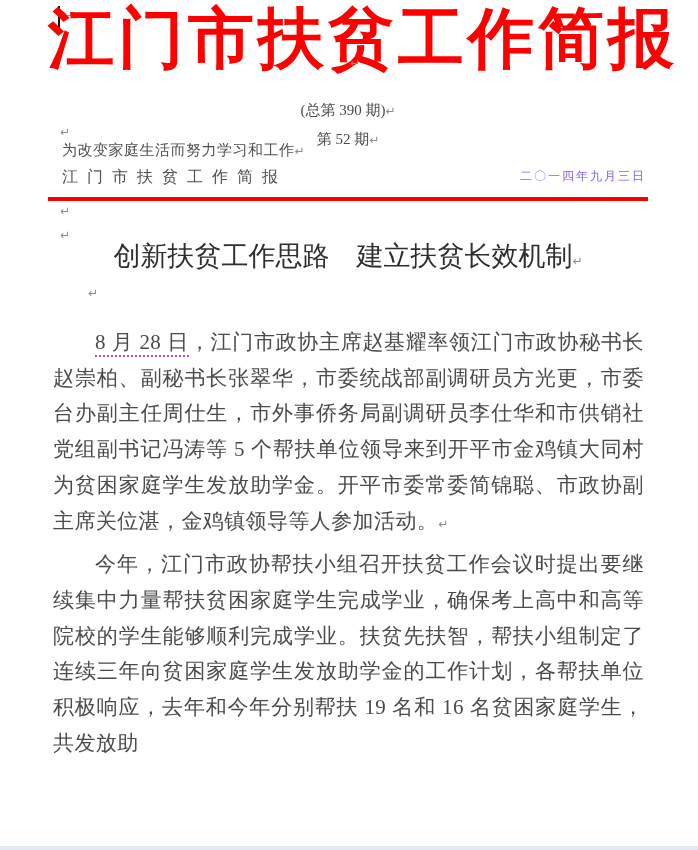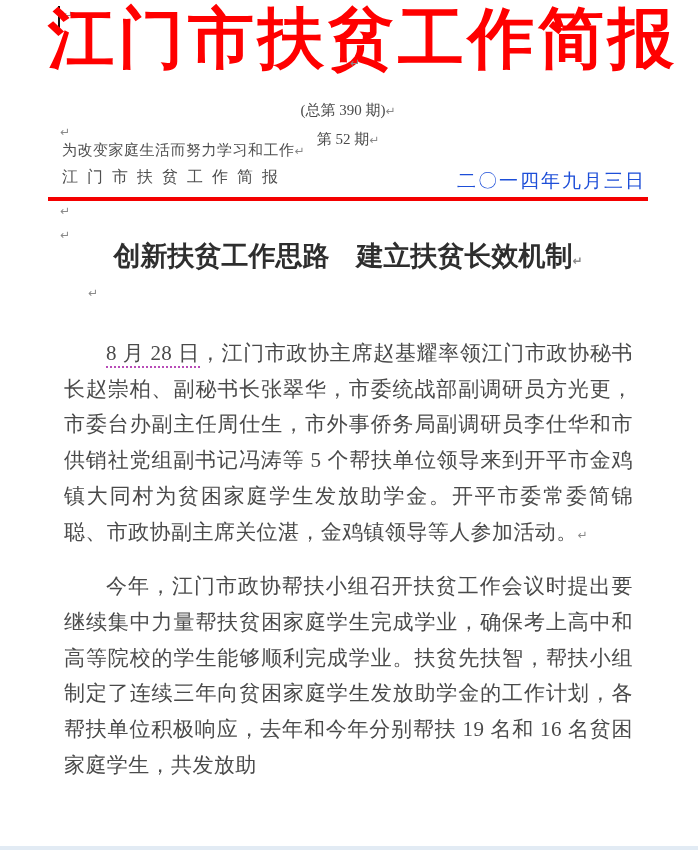--- a/index.html
+++ b/index.html
@@ -48,46 +48,46 @@
     font-size: 15px; letter-spacing: 0.5px; color: #4f4f4f;
     white-space: nowrap;
   }
   .org2 {
     position: absolute; left: 62px; top: 167px;
     font-size: 16px; letter-spacing: 9px; color: #4f4f4f;
     white-space: nowrap;
   }
   .date {
     position: absolute; right: 52px; top: 168px;
-    font-size: 19px; letter-spacing: 2px; color: #1d4ed8;
+    font-size: 12px; letter-spacing: 2px; color: #8b5cf6;
     white-space: nowrap;
   }
   .red-rule {
     position: absolute; left: 48px; top: 197px;
     width: 600px; height: 4px;
   }
   .headline {
     position: absolute; left: 48px; top: 238px; width: 600px;
     text-align: center;
     font-size: 27px;
-    font-weight: bold;
+    font-weight: normal;
     color: #2e2e2e;
     white-space: nowrap;
   }
   .body-text {
     position: absolute; left: 48px; top: 320px; width: 601px;
     font-size: 21px;
     letter-spacing: 0.4px;
     line-height: 35.7px;
     color: #4a4a4a;
     text-align: justify;
   }
   .body-text p {
     text-indent: 2em;
-    margin: 16px;
+    margin: 5px;
   }
   .u-dotted {
     border-bottom: 2px dotted #b84cb8;
     padding-bottom: 1px;
   }
   .bottom-strip {
     position: absolute; left: 0; bottom: 0; width: 698px; height: 4px;
     background: #e2ebf4;
   }
 </style>

